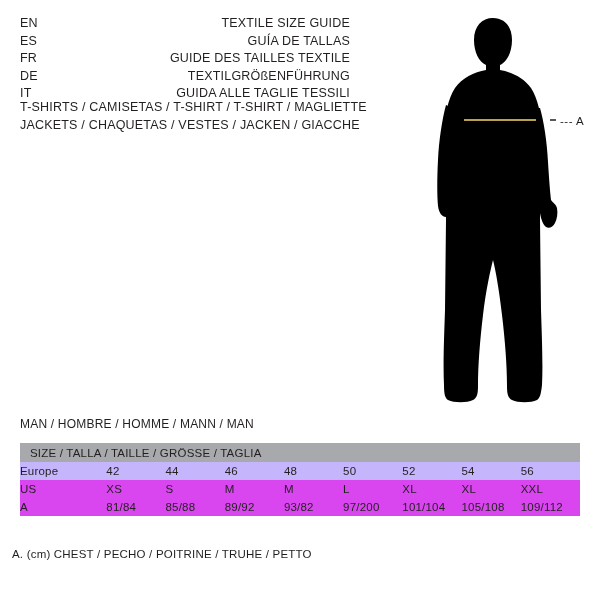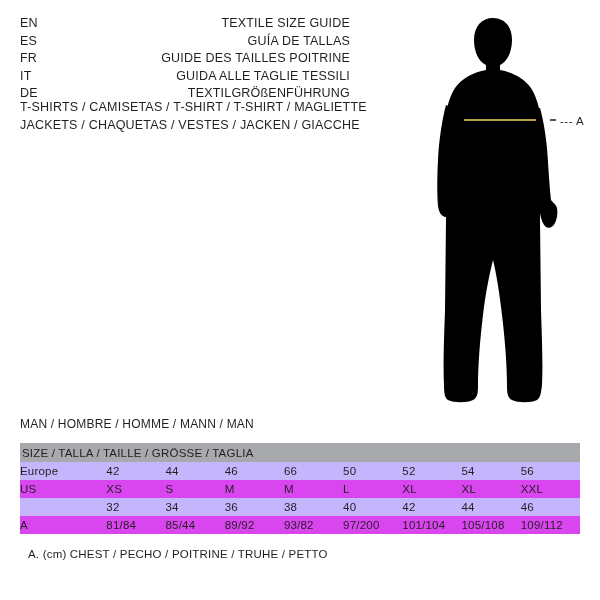--- a/index.html
+++ b/index.html
@@ -94,39 +94,39 @@
   table.sizes td {
     text-align: left;
     padding: 0;
     height: 18px;
     font-weight: normal;
     vertical-align: middle;
   }
   table.sizes thead th {
     background: #a7a9ac;
     color: #231f20;
-    padding-left: 2px;
+    padding-left: 10px;
     height: 19px;
   }
   .row-shade td {
     background: #d946ef;
   }
   .row-plain td {
     background: #c4b5fd;
   }
   td.col-label, th.col-label {
     width: 86px;
     padding-left: 2px;
   }
   td.cell {
     width: 59px;
   }
   .footnote {
     position: absolute;
-    left: 28px;
+    left: 12px;
     top: 548px;
     font-size: 11.5px;
     letter-spacing: 0.2px;
   }
 </style>
 </head>
 <body>
 
 <div class="page">
 
@@ -134,29 +134,29 @@
     <div class="lang-row">
       <span class="lang-code">EN</span>
       <span class="lang-text">TEXTILE SIZE GUIDE</span>
     </div>
     <div class="lang-row">
       <span class="lang-code">ES</span>
       <span class="lang-text">GUÍA DE TALLAS</span>
     </div>
     <div class="lang-row">
       <span class="lang-code">FR</span>
-      <span class="lang-text">GUIDE DES TAILLES POITRINE</span>
+      <span class="lang-text">GUIDE DES TAILLES TEXTILE</span>
+    </div>
+    <div class="lang-row">
+      <span class="lang-code">DE</span>
+      <span class="lang-text">TEXTILGRÖßENFÜHRUNG</span>
     </div>
     <div class="lang-row">
       <span class="lang-code">IT</span>
       <span class="lang-text">GUIDA ALLE TAGLIE TESSILI</span>
-    </div>
-    <div class="lang-row">
-      <span class="lang-code">DE</span>
-      <span class="lang-text">TEXTILGRÖßENFÜHRUNG</span>
     </div>
   </div>
 
   <div class="garments">
     <div>T-SHIRTS / CAMISETAS / T-SHIRT / T-SHIRT / MAGLIETTE</div>
     <div>JACKETS / CHAQUETAS / VESTES / JACKEN / GIACCHE</div>
   </div>
 
   <div class="figure-wrap">
     <svg width="200" height="400" viewBox="0 0 200 400">
@@ -228,52 +228,41 @@
       <tr>
         <th class="col-label" colspan="9">SIZE / TALLA / TAILLE / GRÖSSE / TAGLIA</th>
       </tr>
     </thead>
     <tbody>
       <tr class="row-plain">
         <td class="col-label">Europe</td>
         <td class="cell">42</td>
         <td class="cell">44</td>
         <td class="cell">46</td>
-        <td class="cell">66</td>
+        <td class="cell">48</td>
         <td class="cell">50</td>
         <td class="cell">52</td>
         <td class="cell">54</td>
         <td class="cell">56</td>
       </tr>
       <tr class="row-shade">
         <td class="col-label">US</td>
         <td class="cell">XS</td>
         <td class="cell">S</td>
         <td class="cell">M</td>
         <td class="cell">M</td>
         <td class="cell">L</td>
         <td class="cell">XL</td>
         <td class="cell">XL</td>
         <td class="cell">XXL</td>
       </tr>
-      <tr class="row-plain">
-        <td class="col-label"></td>
-        <td class="cell">32</td>
-        <td class="cell">34</td>
-        <td class="cell">36</td>
-        <td class="cell">38</td>
-        <td class="cell">40</td>
-        <td class="cell">42</td>
-        <td class="cell">44</td>
-        <td class="cell">46</td>
-      </tr>
       <tr class="row-shade">
         <td class="col-label">A</td>
         <td class="cell">81/84</td>
-        <td class="cell">85/44</td>
+        <td class="cell">85/88</td>
         <td class="cell">89/92</td>
         <td class="cell">93/82</td>
         <td class="cell">97/200</td>
         <td class="cell">101/104</td>
         <td class="cell">105/108</td>
         <td class="cell">109/112</td>
       </tr>
     </tbody>
   </table>
 

